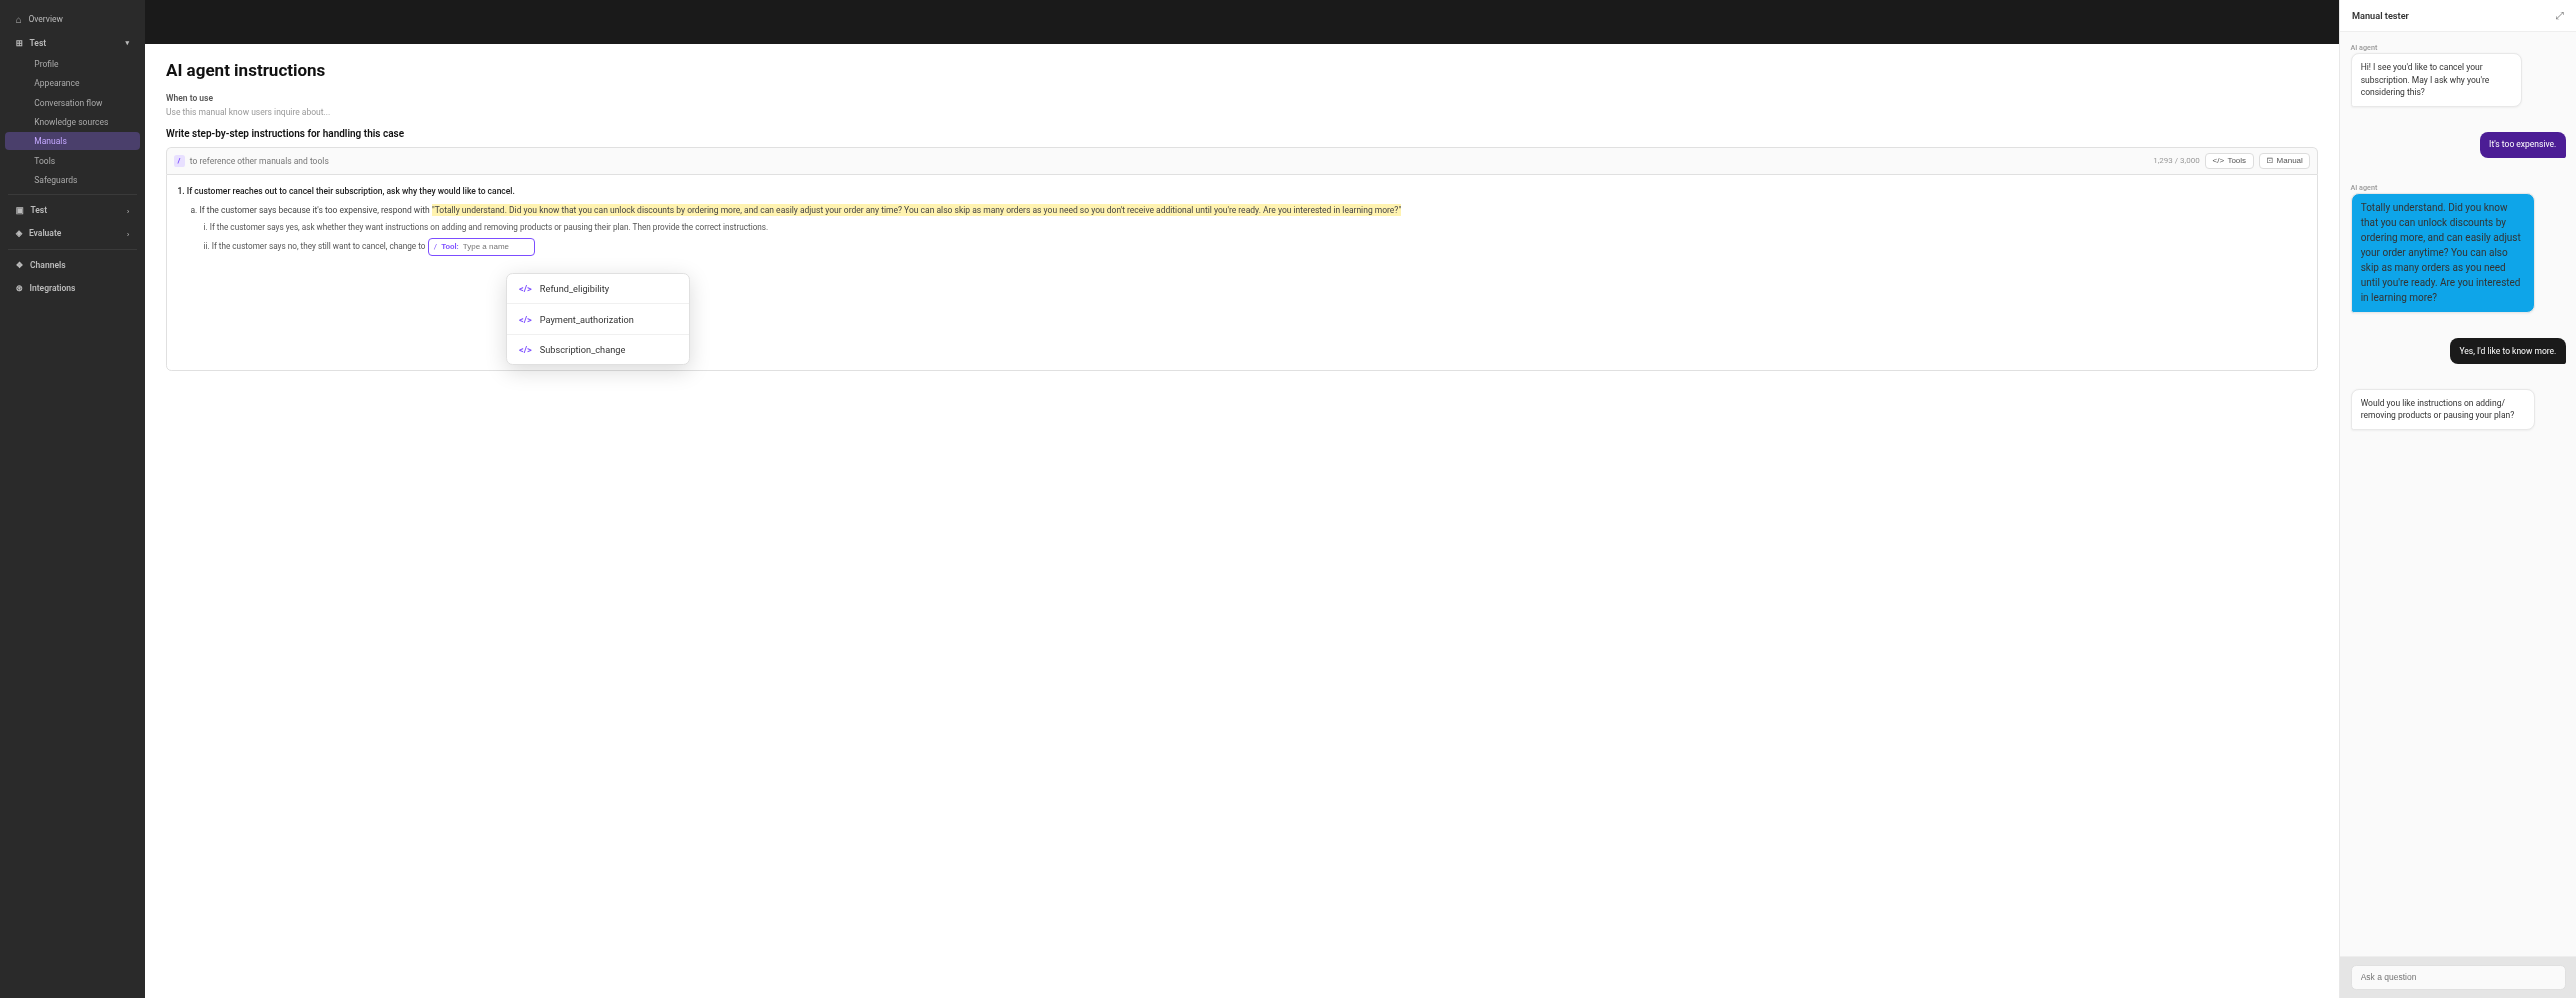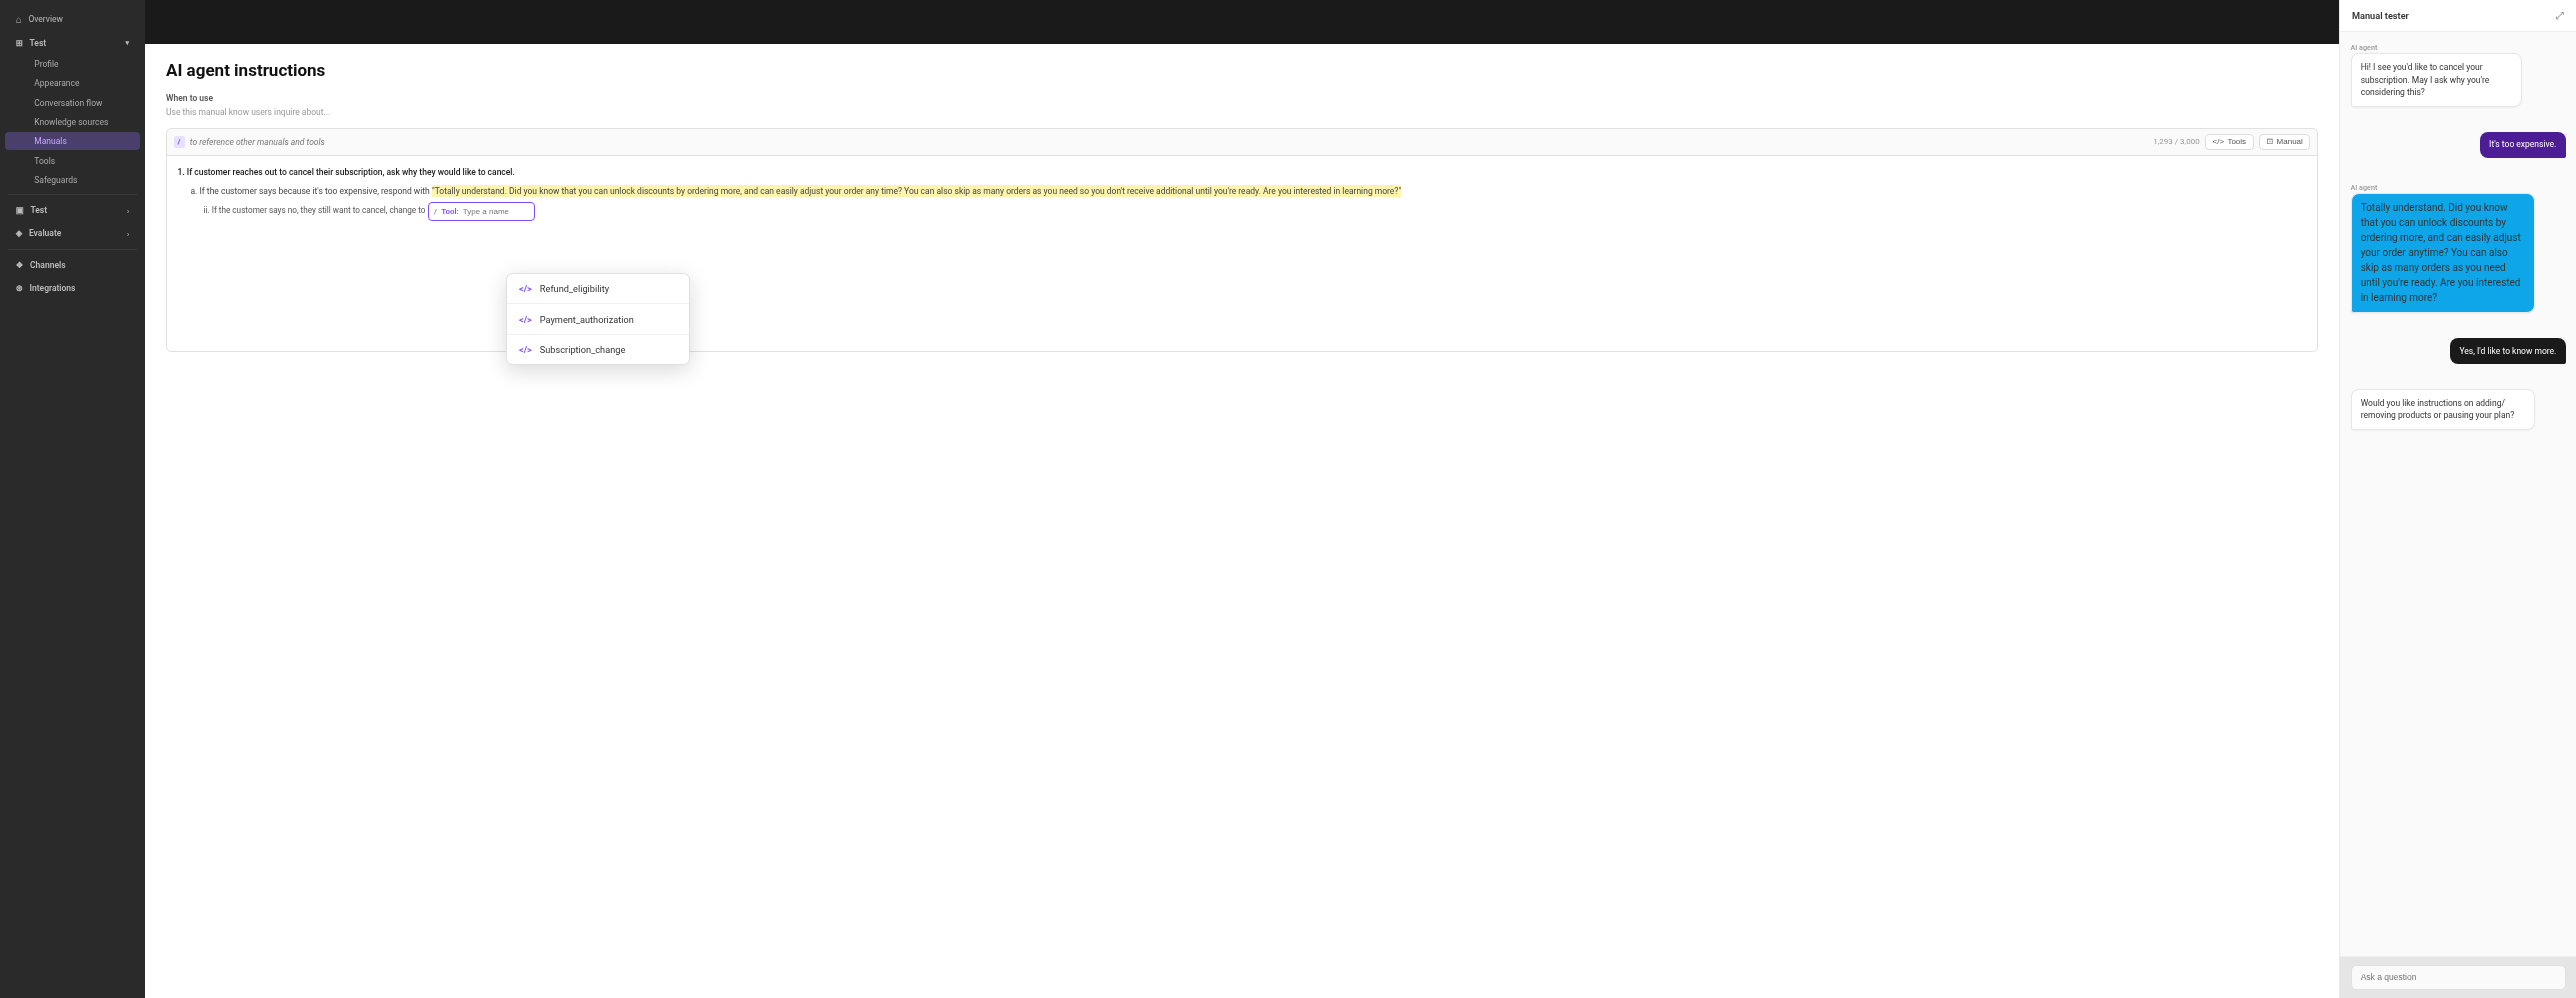--- a/index.html
+++ b/index.html
@@ -115,21 +115,20 @@
       border-radius: 2.6px;
       padding: 1.3px 4px;
       font-size: 8px;
       font-weight: 700;
     }
 
     .toolbar-text {
       flex: 1;
       font-size: 8.5px;
       color: #777;
-      font-style: italic;
     }
 
     .char-count {
       font-size: 8px;
       color: #999;
     }
 
     .toolbar-btn {
       display: flex;
       align-items: center;
@@ -421,20 +420,21 @@
     <span>Integrations</span>
   </div>
 </div>
 
 <div class="main">
   <h1 class="page-title">AI agent instructions</h1>
 
   <div class="section-label">When to use</div>
   <div class="section-sublabel">Use this manual know users inquire about...</div>
 
+  <div class="section-heading">Write step-by-step instructions for handling this case</div>
 
   <div class="toolbar-row">
     <span class="slash-icon">/</span>
     <span class="toolbar-text">to reference other manuals and tools</span>
     <span class="char-count">1,293 / 3,000</span>
     <button class="toolbar-btn">
       <span>&lt;/&gt;</span>
       <span>Tools</span>
     </button>
     <button class="toolbar-btn">
@@ -444,20 +444,21 @@
   </div>
 
   <div class="instructions-area">
     <div class="numbered-item">
       <div class="item-text">1. If customer reaches out to cancel their subscription, ask why they would like to cancel.</div>
 
       <div class="sub-item">
         <span>a. If the customer says because it's too expensive, respond with </span><span class="highlight-yellow">"Totally understand. Did you know that you can unlock discounts by ordering more, and can easily adjust your order any time? You can also skip as many orders as you need so you don't receive additional until you're ready. Are you interested in learning more?"</span>
       </div>
 
+      <div class="sub-sub-item">i. If the customer says yes, ask whether they want instructions on adding and removing products or pausing their plan. Then provide the correct instructions.</div>
 
       <div class="sub-sub-item">
         <span>ii. If the customer says no, they still want to cancel, change to </span>
         <span class="tool-input-inline">
           <span class="slash">/</span>
           <span class="tool-label">Tool:</span>
           <input type="text" placeholder="Type a name" style="">
         </span>
       </div>
     </div>

